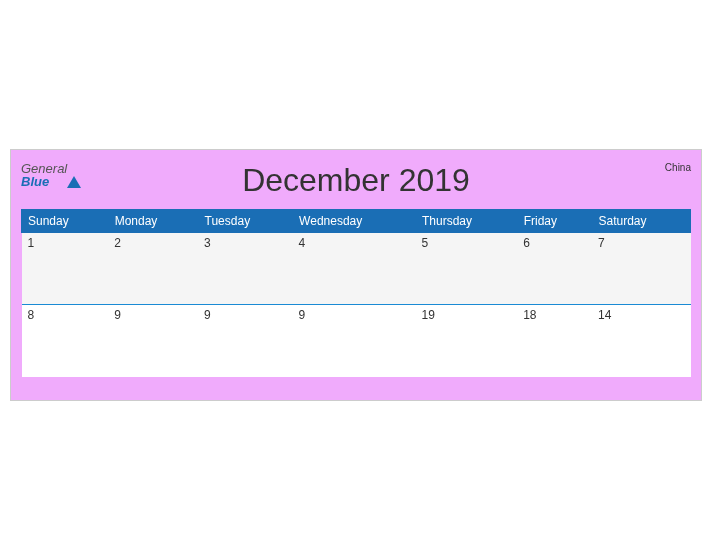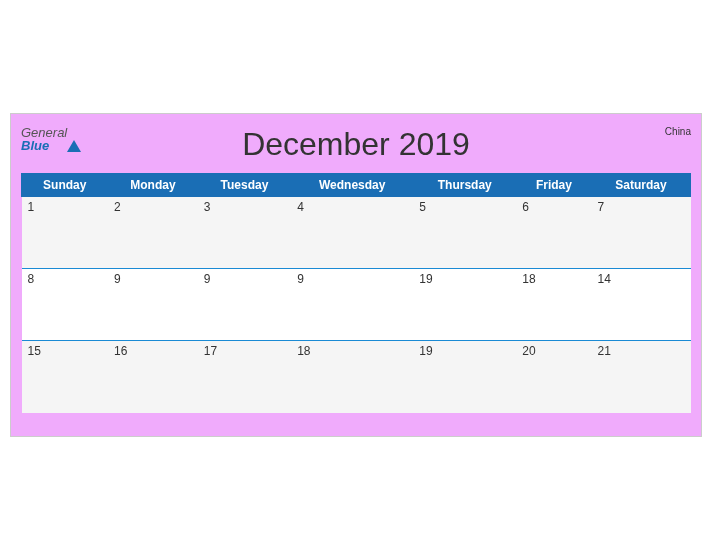--- a/index.html
+++ b/index.html
@@ -70,22 +70,22 @@
       color: #333;
     }
     .calendar-grid {
       width: 100%;
       border-collapse: collapse;
     }
     .calendar-grid thead tr th {
       background: #1a6eb5;
       color: #fff;
       font-size: 12px;
-      font-weight: bold;
-      text-align: center;
+      font-weight: normal;
+      text-align: left;
       padding: 4px 6px;
       border: 1px solid #1a6eb5;
     }
     .calendar-grid tbody tr td {
       border-top: 1.5px solid #1a8ad4;
       border-left: none;
       border-right: none;
       border-bottom: none;
       vertical-align: top;
       padding: 3px 6px 0 6px;
@@ -158,24 +158,15 @@
         </tr>
         <tr>
           <td><span class="day-num">8</span></td>
           <td><span class="day-num">9</span></td>
           <td><span class="day-num">9</span></td>
           <td><span class="day-num">9</span></td>
           <td><span class="day-num">19</span></td>
           <td><span class="day-num">18</span></td>
           <td><span class="day-num">14</span></td>
         </tr>
-        <tr>
-          <td><span class="day-num">15</span></td>
-          <td><span class="day-num">16</span></td>
-          <td><span class="day-num">17</span></td>
-          <td><span class="day-num">18</span></td>
-          <td><span class="day-num">19</span></td>
-          <td><span class="day-num">20</span></td>
-          <td><span class="day-num">21</span></td>
-        </tr>
       </tbody>
   </table>
 </div>
 
 </body></html>

